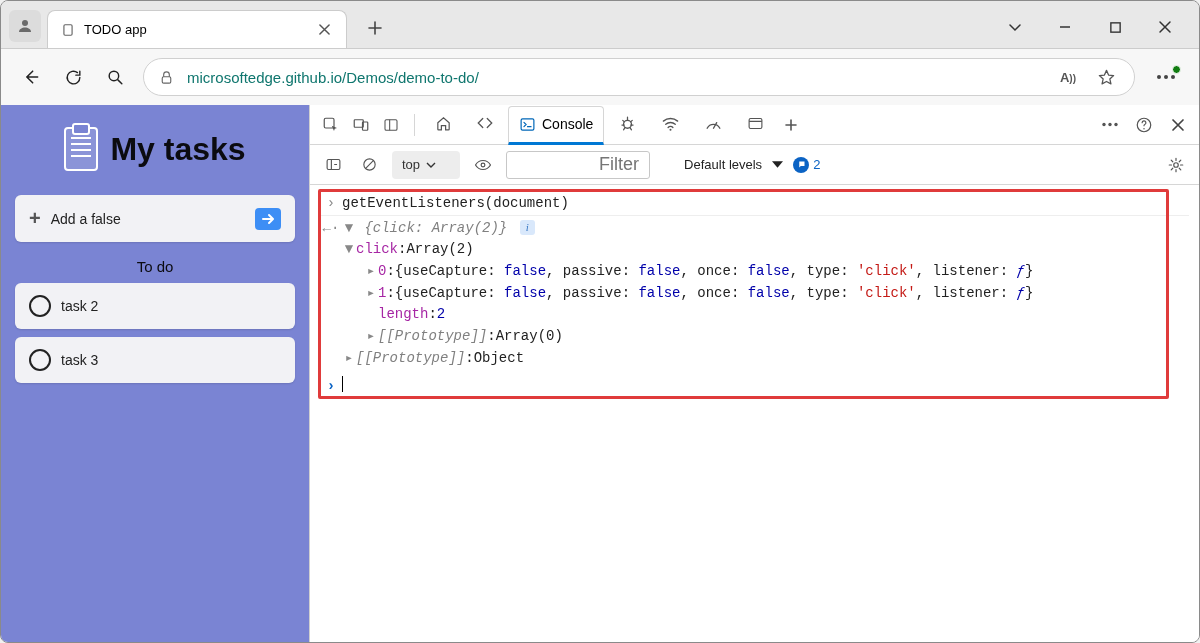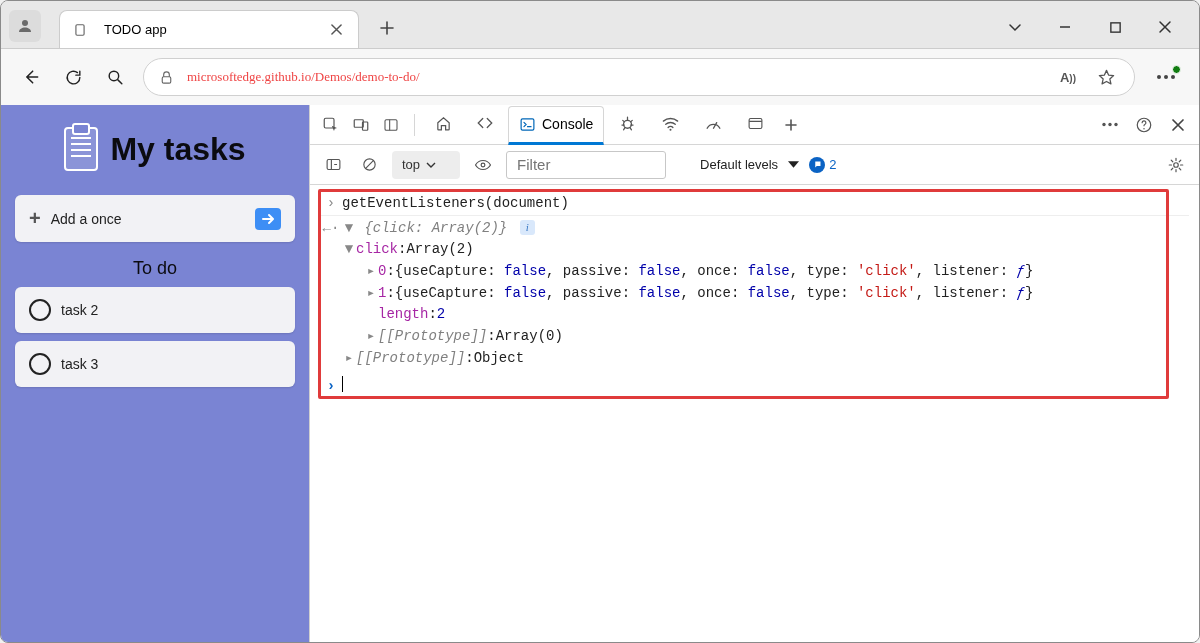--- a/index.html
+++ b/index.html
@@ -46,23 +46,23 @@
     width:32px; height:32px; border-radius:6px;
     background:#dcdcdc;
     display:flex; align-items:center; justify-content:center;
     color:#6a6a6a; margin-bottom:6px;
   }
   .tab {
     height:38px;
     background:var(--toolbar-bg);
     border:1px solid #ccc; border-bottom:none;
     border-radius:8px 8px 0 0;
-    display:flex; align-items:center; gap:16px;
+    display:flex; align-items:center; gap:8px;
     padding:0 14px 0 12px;
-    min-width:300px; margin-left:12px;
+    min-width:300px; margin-left:0;
   }
   .tab .favicon { width:16px; height:16px; display:inline-flex; align-items:center; justify-content:center; }
   .tab .title { flex:1; font-size:13px; }
   .tab .close { width:16px; height:16px; display:flex; align-items:center; justify-content:center; color:#555; cursor:pointer; }
   .new-tab {
     width:32px;height:32px;display:flex;align-items:center;justify-content:center;
     margin-bottom:4px;margin-left:6px;color:#444;cursor:pointer;
   }
   .titlebar-spacer{flex:1;}
   .win-controls{display:flex;gap:14px;align-items:center;padding-right:8px;margin-bottom:6px;}
@@ -72,21 +72,21 @@
     height:56px; background:#f7f7f7;
     display:flex; align-items:center; gap:14px;
     padding:0 16px;
   }
   .nav-btn {width:28px;height:28px;display:flex;align-items:center;justify-content:center;color:#333;cursor:pointer;}
   .omnibox {
     flex:1; height:38px; border:1px solid #d0d0d0; border-radius:20px;
     background:#fff; display:flex; align-items:center; padding:0 14px; gap:10px;
   }
   .omnibox .site-info{display:flex;align-items:center;color:#5a5a5a;}
-  .omnibox input{flex:1;border:none;outline:none;font-size:13px;color:#ef4444;background:transparent;font-family:Liberation Serif, serif;}
+  .omnibox input{flex:1;border:none;outline:none;font-size:15px;color:#0f766e;background:transparent;}
   .addr-actions{display:flex;gap:10px;align-items:center;}
   .addr-icon{width:28px;height:28px;display:flex;align-items:center;justify-content:center;color:#555;cursor:pointer;position:relative;}
   .badge-dot{position:absolute;right:2px;top:2px;width:9px;height:9px;border-radius:50%;background:#107c10;border:1px solid #fff;}
 
   
   .content-row {
     display:flex; height:calc(643px - 48px - 56px);
   }
 
   
@@ -112,21 +112,21 @@
     display:flex; align-items:center; gap:10px;
     box-shadow:0 1px 2px rgba(0,0,0,.12);
   }
   .add-task{justify-content:space-between;cursor:pointer;}
   .plus-ico{font-size:20px;font-weight:600;color:#555;}
   .arrow-btn{
     width:26px;height:22px;border-radius:4px;background:#3d8ef5;
     display:flex;align-items:center;justify-content:center;color:#fff;font-size:14px;
   }
   .section-head{
-    text-align:center; font-size:18px; color:#0b0b10; margin:16px 0 8px;
+    text-align:center; font-size:15px; color:#0b0b10; margin:16px 0 8px;
   }
   .task-check{width:22px;height:22px;border:2.5px solid #222;border-radius:50%;}
 
   
   .devtools{
     flex:1; background:#fff; border-left:1px solid #cfcfcf;
     display:flex; flex-direction:column;
   }
   .dt-tabs{
     height:40px;border-bottom:1px solid #d6d6d6;
@@ -147,21 +147,21 @@
     height:40px;border-bottom:1px solid #d6d6d6;
     display:flex;align-items:center;gap:10px;padding:0 10px;
   }
   .dt-select{
     height:28px;border:none;background:#ededed;border-radius:4px;
     padding:0 24px 0 10px;color:#333;cursor:pointer;position:relative;
     display:flex;align-items:center;gap:6px;font-size:13px;
   }
   .dt-filter{
     height:28px;border:1px solid #c7c7c7;border-radius:3px;
-    padding:0 10px;font-size:15px;outline:none;width:160px;
+    padding:0 10px;font-size:18px;outline:none;width:144px;text-align:right;
   }
   .levels{display:flex;align-items:center;gap:10px;cursor:pointer;font-size:13px;color:#222;}
   .issues{display:flex;align-items:center;gap:4px;color:#0b63c4;font-size:13px;}
   .issue-bubble{
     width:16px;height:16px;border-radius:50%;background:#0b63c4;color:#fff;
     display:flex;align-items:center;justify-content:center;font-size:10px;
   }
 
   .console-body{flex:1;position:relative;padding:8px 10px;font-family:var(--mono);font-size:14px;line-height:1.55;}
   .highlight-box{
@@ -293,21 +293,21 @@
 
   <div class="todo-app">
     <div class="todo-header">
       <span class="clipboard-icon"></span>
       <span class="todo-title">My tasks</span>
     </div>
 
     <div class="card add-task">
       <span style="display:flex;align-items:center;gap:10px;">
         <span class="plus-ico">+</span>
-        <span>Add a once</span>
+        <span>Add a false</span>
       </span>
       <span class="arrow-btn">
         <svg width="14" height="12" viewBox="0 0 14 12">
             <path d="M2 6h9M8 2l4 4-4 4" fill="none" stroke="#fff" stroke-width="2" stroke-linecap="round" stroke-linejoin="round"></path>
           </svg>
       </span>
     </div>
 
     <div class="section-head">To do</div>
 

